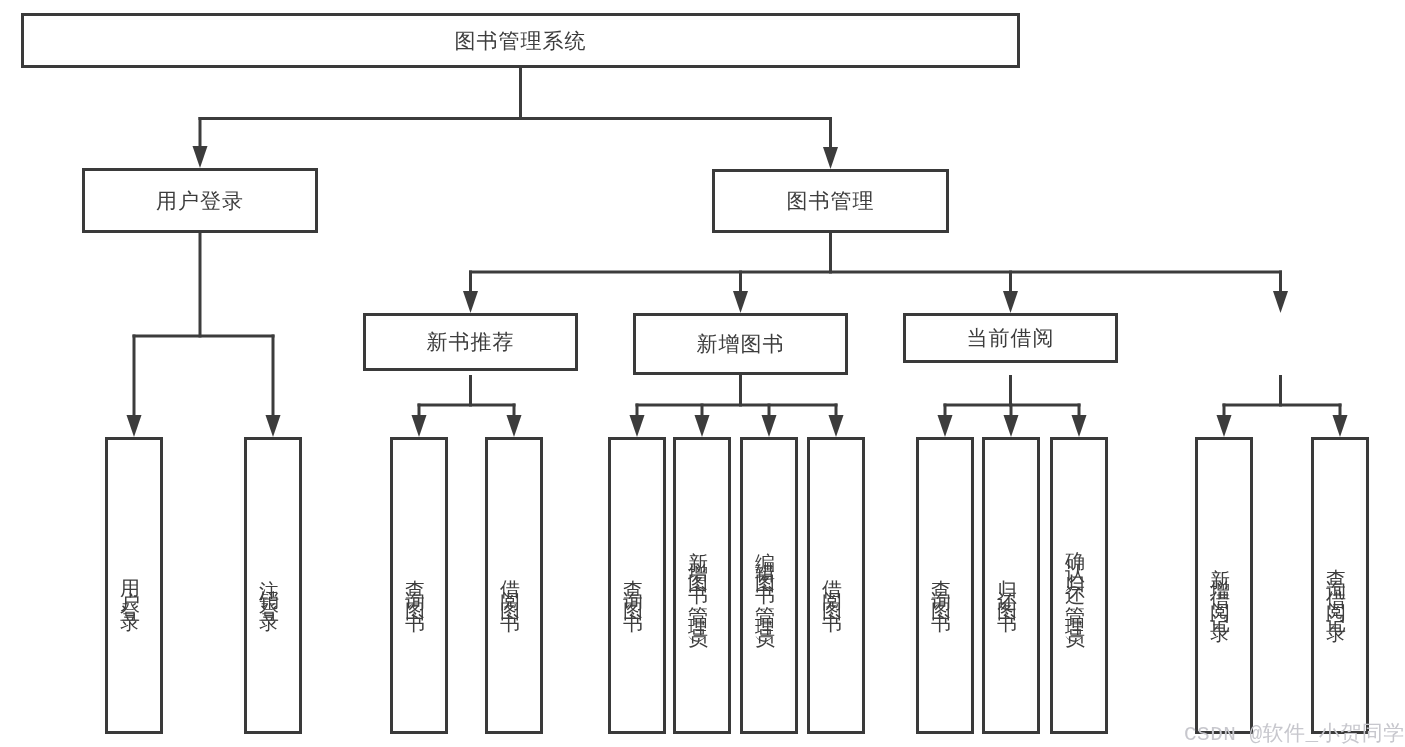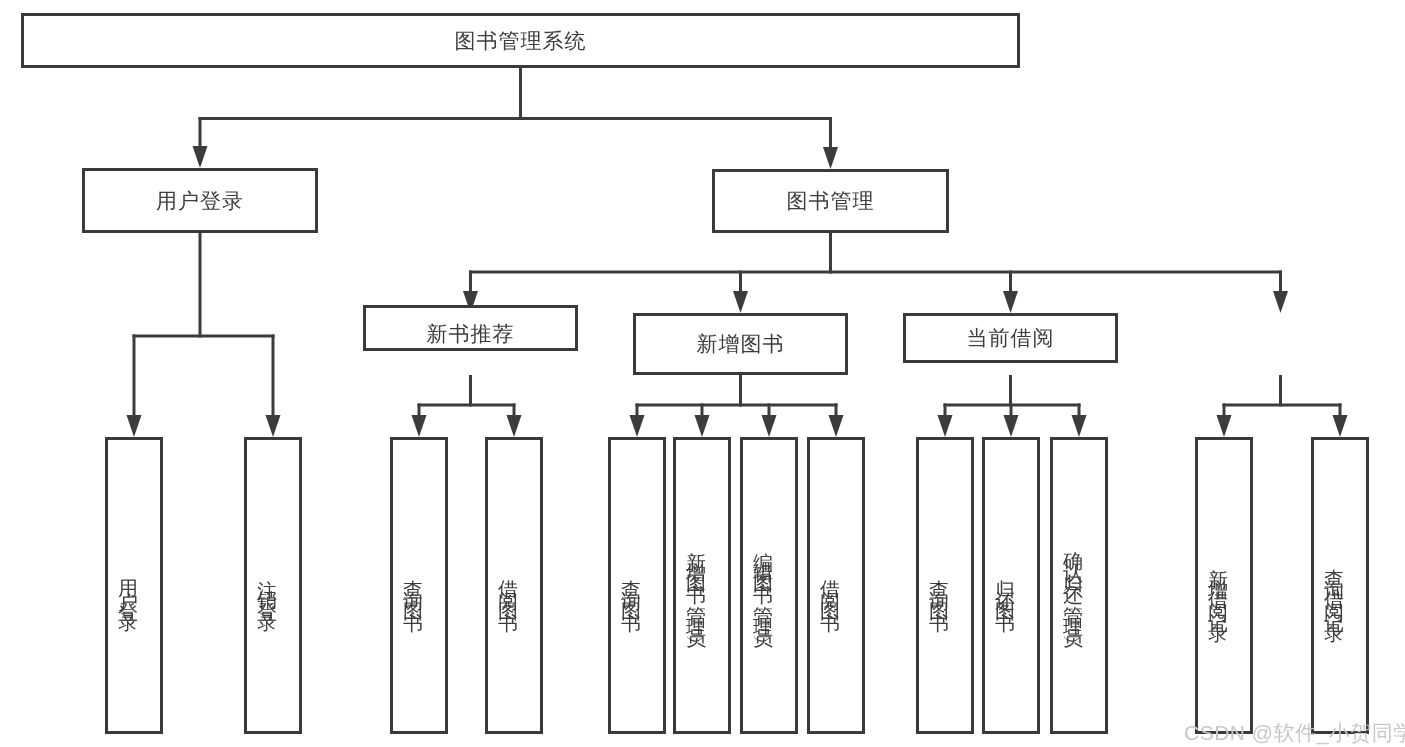--- a/index.html
+++ b/index.html
@@ -7,20 +7,21 @@
     padding: 0;
     background: #ffffff;
     font-family: "Liberation Sans", "DejaVu Sans", sans-serif;
   }
   .canvas {
     position: relative;
     width: 1405px;
     height: 747px;
     background: #ffffff;
     overflow: hidden;
+    font-family: Liberation Mono, monospace;
   }
   svg.wires {
     position: absolute;
     left: 0; top: 0;
     width: 1405px;
     height: 747px;
     z-index: 1;
   }
   svg.wires line {
     stroke: #3c3c3c;
@@ -136,21 +137,21 @@
     <span>图书管理系统</span>
   </div>
 
   <div class="node hnode" style="left:82px; top:168px; width:236px; height:65px;">
     <span>用户登录</span>
   </div>
   <div class="node hnode" style="left:712px; top:169px; width:237px; height:64px;">
     <span>图书管理</span>
   </div>
 
-  <div class="node hnode" style="left:363px; top:305px; width:215px; height:46px;align-items:flex-end;">
+  <div class="node hnode" style="left:363px; top:313px; width:215px; height:58px;">
     <span>新书推荐</span>
   </div>
   <div class="node hnode" style="left:633px; top:313px; width:215px; height:62px;">
     <span>新增图书</span>
   </div>
   <div class="node hnode" style="left:903px; top:313px; width:215px; height:50px;">
     <span>当前借阅</span>
   </div>
 
   <div class="node vnode" style="left:105px; top:437px; width:58px; height:297px;">

